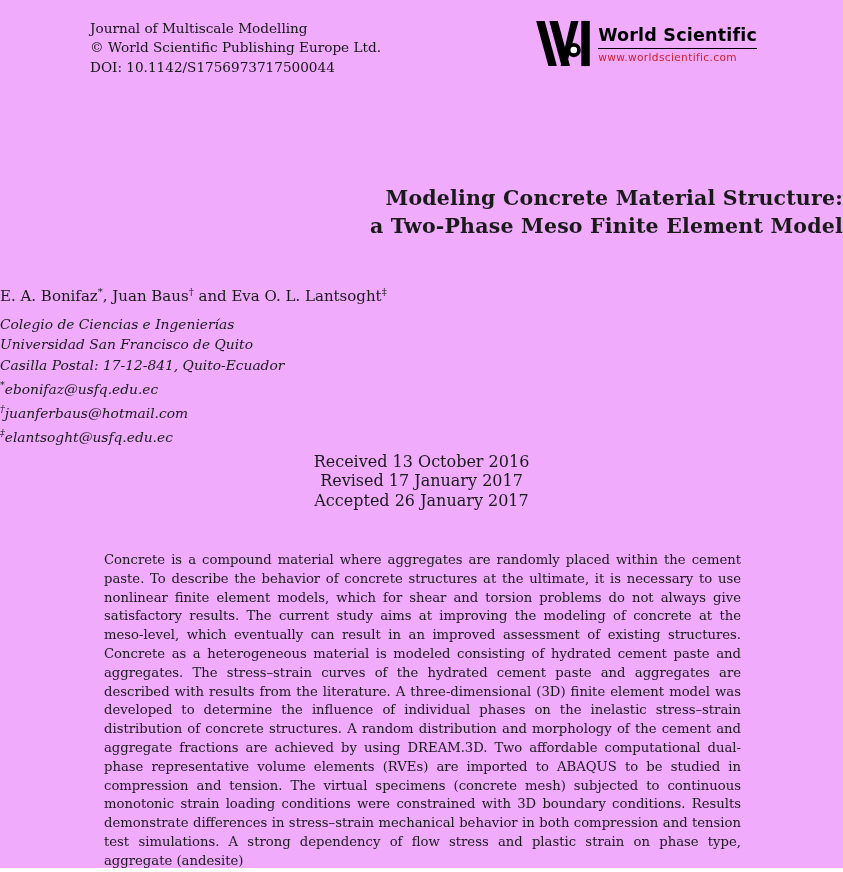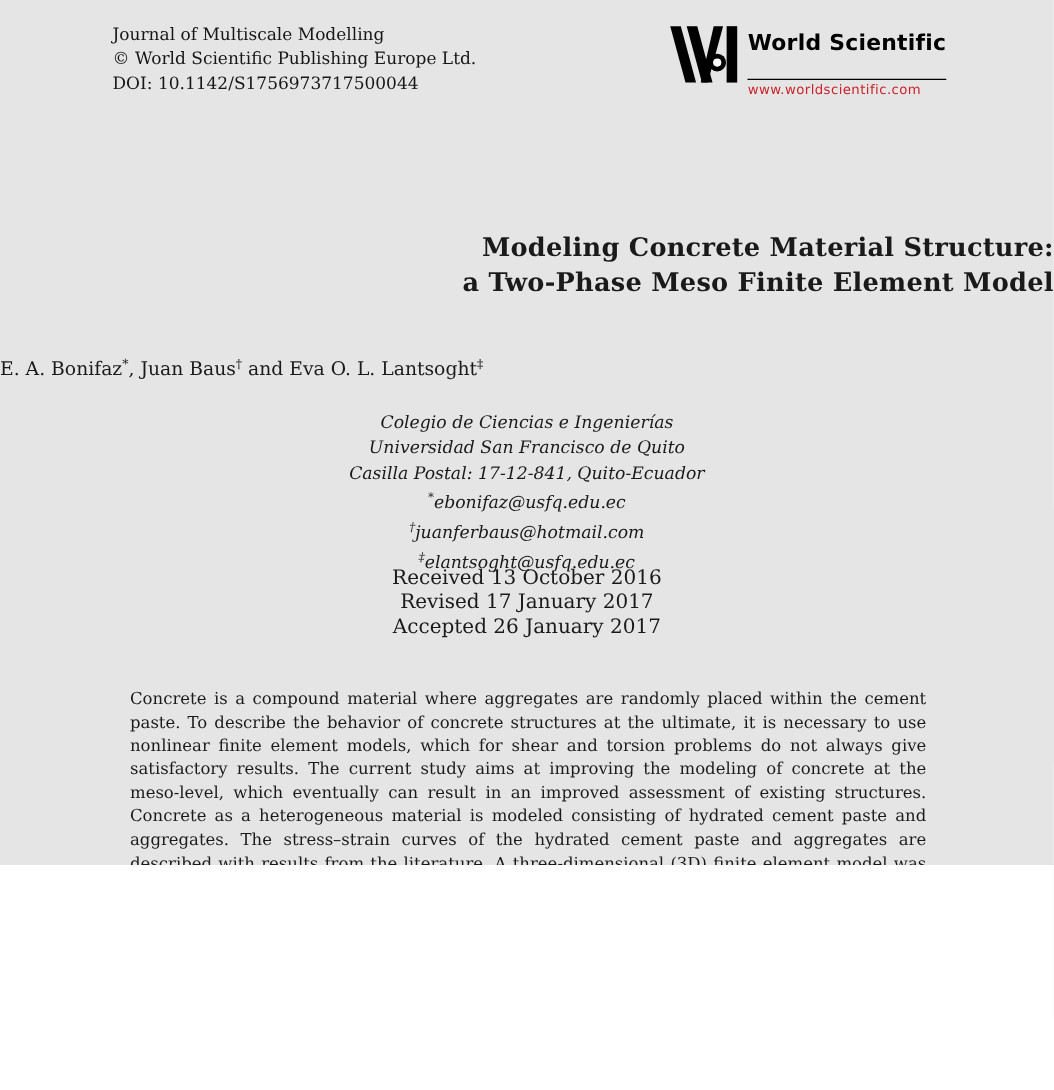--- a/index.html
+++ b/index.html
@@ -3,54 +3,54 @@
 <meta charset="utf-8">
 <style>
   * { box-sizing: border-box; }
   html, body { margin: 0; padding: 0; }
   body {
     width: 843px; height: 872px;
     background: #ffffff;
     font-family: "DejaVu Serif", "Liberation Serif", serif;
     color: #161616;
   }
-  .page { position: relative; width: 843px; height: 692px; overflow: hidden; background: #e5e5e5; }
+  .page { position: relative; width: 843px; height: 868px; overflow: hidden; background: #f0abfc; }
 
   
   .journal-info { position: absolute; left: 90px; top: 19px; font-size: 13.6px; line-height: 19.3px; }
   .jline { white-space: nowrap; }
 
   
   .publisher { position: absolute; top: 20px; right: 86px; display: flex; align-items: flex-start; gap: 7px; }
   .logo-mark { display: block; width: 57px; height: 47px; }
   .publisher-text { display: flex; flex-direction: column; padding-top: 5px; }
   .publisher-name {
     font-family: "DejaVu Sans", "Liberation Sans", sans-serif;
     font-weight: bold; font-size: 17.5px; letter-spacing: 0.2px;
-    color: #000000; padding-bottom: 18px; border-bottom: 1.6px solid #000000;
+    color: #000000; padding-bottom: 3px; border-bottom: 1.6px solid #000000;
     white-space: nowrap;
   }
   .publisher-url {
     font-family: "DejaVu Sans", "Liberation Sans", sans-serif;
     font-size: 10.6px; letter-spacing: 0.35px; padding-top: 2px;
     white-space: nowrap; text-decoration: none; cursor: pointer;
   }
 
   
   .title { position: absolute; top: 184px; left: 0; width: 100%; margin: 0; text-align: right;
            font-size: 20.5px; font-weight: bold; line-height: 28px; letter-spacing: 0.2px; color: #1a1a1a; }
   .title-line { display: block; }
 
   
   .authors { position: absolute; top: 286px; left: 0; width: 100%; text-align: left;
              font-size: 15px; color: #1a1a1a; }
   .authors sup { font-size: 10px; }
 
   
-  .affiliation { position: absolute; top: 328px; left: 0; width: 100%; text-align: center;
+  .affiliation { position: absolute; top: 314px; left: 0; width: 100%; text-align: left;
                  font-style: italic; font-size: 13.8px; line-height: 20.4px; color: #1a1a1a; }
   .affiliation sup { font-size: 9.5px; }
 
   
   .dates { position: absolute; top: 452px; left: 0; width: 100%; text-align: center;
            font-size: 16px; line-height: 19.4px; color: #1a1a1a; }
 
   
   .abstract { position: absolute; top: 551px; left: 104px; width: 637px; margin: 0;
               font-size: 13.2px; line-height: 18.8px; text-align: justify; color: #1a1a1a; }

